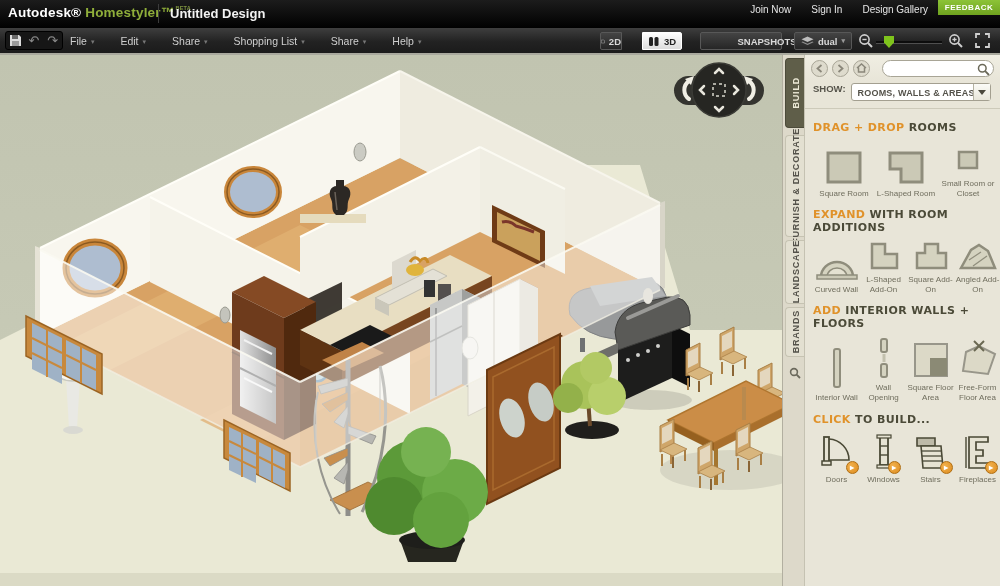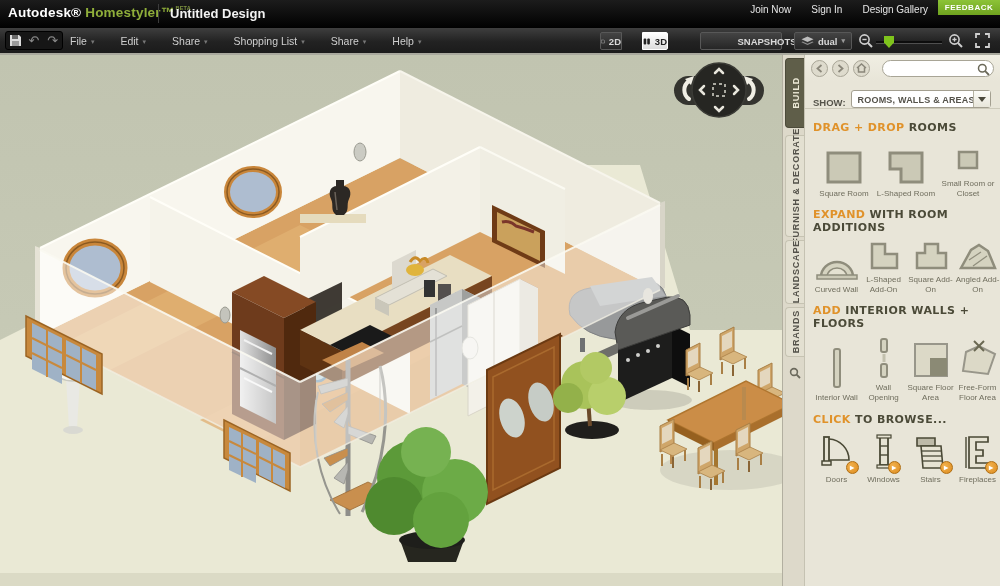--- a/index.html
+++ b/index.html
@@ -28,21 +28,21 @@
     background:#161616; border:1px solid #000; border-radius:3px; display:flex; align-items:center; }
   .file-group .ficon { width:19px; height:17px; display:flex; align-items:center; justify-content:center; cursor:pointer; }
   .arrow-glyph { color:#8a8a8a; font-size:13px; line-height:13px; }
   .menus { position:absolute; left:70px; top:0; height:25px; display:flex; gap:26px; align-items:center; }
   .menu-item { color:#cfcfcf; font-size:10.5px; cursor:pointer; }
   .menu-item::after { content:"▾"; color:#777; font-size:7px; margin-left:4px; vertical-align:1px; }
   .tb-btn { position:absolute; top:4px; height:18px; border:1px solid #585858; border-radius:2px;
     background:linear-gradient(#444,#262626); color:#d9d9d9; font-size:9.5px; font-weight:bold;
     display:flex; align-items:center; justify-content:center; gap:4px; cursor:pointer; }
   .seg-2d { left:600px; width:22px; border-radius:2px 0 0 2px; }
-  .seg-3d { left:642px; width:26px; background:linear-gradient(#fff,#dcdcdc); color:#222; border-color:#fff; border-radius:0 2px 2px 0; }
+  .seg-3d { left:642px; width:40px; background:linear-gradient(#fff,#dcdcdc); color:#222; border-color:#fff; border-radius:0 2px 2px 0; }
   .btn-snapshots { left:700px; width:82px;padding-left:48px; }
   .btn-dual { left:794px; width:58px; }
   .btn-dual::after { content:"▾"; color:#999; font-size:7px; }
   .zoom-out-btn, .zoom-in-btn, .expand-btn { position:absolute; top:5px; cursor:pointer; }
   .zoom-out-btn { left:858px; } .zoom-in-btn { left:948px; } .expand-btn { left:975px; }
   .zoom-track { position:absolute; left:876px; top:13px; width:66px; height:3px;
     background:#0d0d0d; border-bottom:1px solid #4f4f4f; cursor:pointer; }
   .zoom-thumb { position:absolute; left:8px; top:-5px; width:10px; height:12px; background:#7fc41c;
     clip-path:polygon(0 0,100% 0,100% 55%,50% 100%,0 55%); cursor:grab; }
 
@@ -72,21 +72,21 @@
   .panel-nav { position:absolute; left:0; top:0; width:196px; height:26px;
     background:linear-gradient(#f0eee3,#e8e5d8); display:flex; align-items:center; padding-left:6px; gap:4px; }
   .nav-circle { width:17px; height:17px; border-radius:50%; background:#dedbcd; border:1px solid #a8a596;
     display:flex; align-items:center; justify-content:center; cursor:pointer; }
   .search-box { position:relative; margin-left:8px; width:112px; height:17px; background:#fff;
     border:1px solid #a8a596; border-radius:9px; }
   .search-box input { position:absolute; left:7px; top:1px; width:86px; height:13px; border:none;
     outline:none; font-size:10px; background:transparent; font-family:"Liberation Sans",sans-serif; }
   .search-box svg { position:absolute; right:3px; top:2px; }
   .show-row { position:absolute; left:0; top:28px; width:196px; height:26px; display:flex;
-    align-items:flex-end; padding-left:8px; border-bottom:1px solid #cdcaba; }
+    align-items:flex-start; padding-left:8px; border-bottom:1px solid #cdcaba; }
   .show-label { font-size:9.5px; font-weight:bold; color:#55534a; margin-right:5px; }
   .show-select { position:relative; width:140px; height:18px; background:#fff; border:1px solid #a39f90;
     border-radius:3px; cursor:pointer; }
   .show-select .val { position:absolute; left:6px; top:4px; font-size:9px; color:#54524a; font-weight:bold;
     letter-spacing:0.2px; white-space:nowrap; }
   .show-select .dd { position:absolute; right:0; top:0; width:17px; height:16px; border-left:1px solid #b5b2a2;
     display:flex; align-items:center; justify-content:center; background:linear-gradient(#fbfbf7,#e8e6da); }
   .sections { position:absolute; left:0; top:56px; width:196px; }
   .sec { margin:10px 0 0 8px; }
   .sec-h { font-family:"DejaVu Sans", sans-serif; font-size:11px; font-weight:bold; letter-spacing:0.4px;
@@ -645,21 +645,21 @@
             <line x1="27" y1="3" x2="17" y2="13" stroke="#6a6852" stroke-width="2"></line>
               </svg>
             </span>
           <span class="lbl">Free-Form Floor Area</span>
         </div>
       </div>
     </div>
 
     <div class="sec">
       <div class="sec-h">
-        <span class="accent">CLICK</span> <span class="rest">TO BROWSE...</span>
+        <span class="accent">CLICK</span> <span class="rest">TO BUILD...</span>
       </div>
       <div class="items w47">
         <div class="item">
           <span class="ic">
               <svg width="40" height="40" viewBox="0 0 40 40">
             <rect x="7" y="5" width="5" height="26" fill="#e6e3d3" stroke="#4a4936" stroke-width="1.8"></rect>
             <path d="M12,7 A21,21 0 0 1 32,28 L12,28" fill="none" stroke="#4a4936" stroke-width="1.6"></path>
             <rect x="5" y="29" width="9" height="4" fill="#e6e3d3" stroke="#4a4936" stroke-width="1.5"></rect>
               </svg>
             <span class="badge">▸</span>

